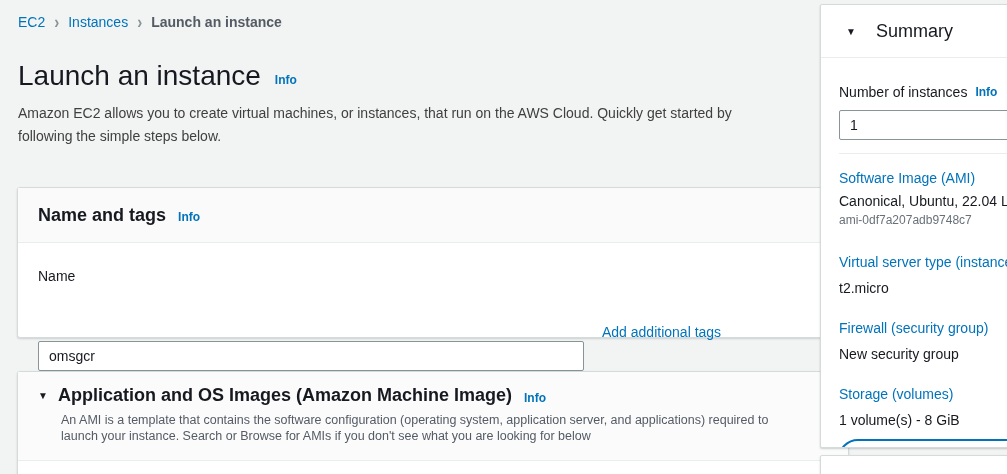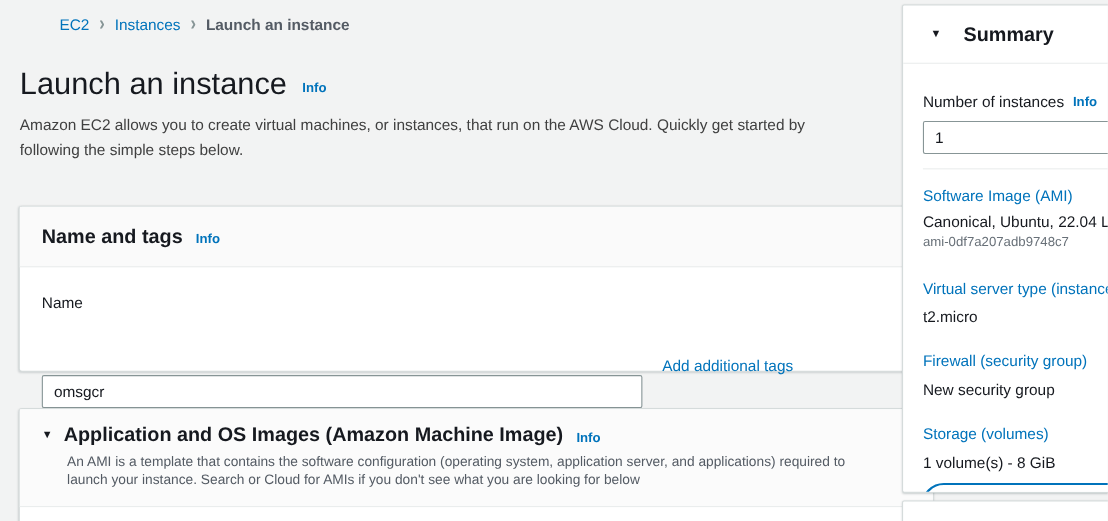--- a/index.html
+++ b/index.html
@@ -12,21 +12,20 @@
   }
   a { text-decoration:none; cursor:pointer; }
   .link { color:#0073bb; }
   .info-link { color:#0073bb; font-size:12px; font-weight:bold;text-align:center; }
 
   
   .breadcrumb {
     position:absolute; left:18px; top:13px;
     display:flex; align-items:center; gap:9px;
     font-size:14px;
-    margin-left:36px;
   }
   .crumb-sep { color:#879596; font-size:15px; font-weight:bold; transform:scaleY(1.25); }
   .crumb-current { color:#545b64; font-weight:bold; }
 
   
   .page-header {
     position:absolute; left:18px; top:60px;
     display:flex; align-items:center;
   }
   .page-title { font-size:28px; font-weight:400; color:#16191f; }
@@ -84,21 +83,21 @@
   #summary-card {
     position:absolute; left:820px; top:4px; width:200px; height:444px;
     background:#fff; border:1px solid #d5dbdb; border-radius:2px;
     box-shadow:0 1px 2px rgba(0,28,36,.2);
     overflow:hidden;
   }
   .summary-header {
     height:53px; border-bottom:1px solid #eaeded;
     display:flex; align-items:center; padding-left:25px; cursor:pointer;
   }
-  .summary-title { font-size:18px; font-weight:bold; margin-left:10px;text-align:right; }
+  .summary-title { font-size:18px; font-weight:normal; margin-left:10px;text-align:right; }
   .summary-body { padding-left:18px; }
   .noi-row { margin-top:26px; display:flex; align-items:center; }
   .noi-row .field-label { margin-right:8px; }
   #noi-input { margin-top:10px; width:178px; display:block; }
   .sum-divider { margin-top:13px; border-top:1px solid #eaeded; width:200px; }
   .sum-section .sum-link { display:block; font-size:14px; color:#0073bb; white-space:nowrap; }
   .sum-value { margin-top:7px; font-size:14px; color:#16191f; white-space:nowrap; }
   .sum-sub { margin-top:4px; font-size:12px; color:#687078; white-space:nowrap; }
   .sec-1 { margin-top:16px; }
   .sec-2 { margin-top:27px; }
@@ -148,21 +147,21 @@
   </div>
 </section>
 
 <section class="card" id="ami-card">
   <div class="expand-header">
     <div class="expand-title-row">
       <span class="caret">▼</span>
       <span class="card-title">Application and OS Images (Amazon Machine Image)</span>
       <a class="info-link" style="margin-left:12px; transform:translateY(2px);">Info</a>
     </div>
-    <p class="ami-desc">An AMI is a template that contains the software configuration (operating system, application server, and applications) required to launch your instance. Search or Cloud for AMIs if you don't see what you are looking for below</p>
+    <p class="ami-desc">An AMI is a template that contains the software configuration (operating system, application server, and applications) required to launch your instance. Search or Browse for AMIs if you don't see what you are looking for below</p>
   </div>
 </section>
 
 <aside id="summary-card">
   <div class="summary-header">
     <span class="caret">▼</span>
     <span class="summary-title">Summary</span>
   </div>
   <div class="summary-body">
     <div class="noi-row">

